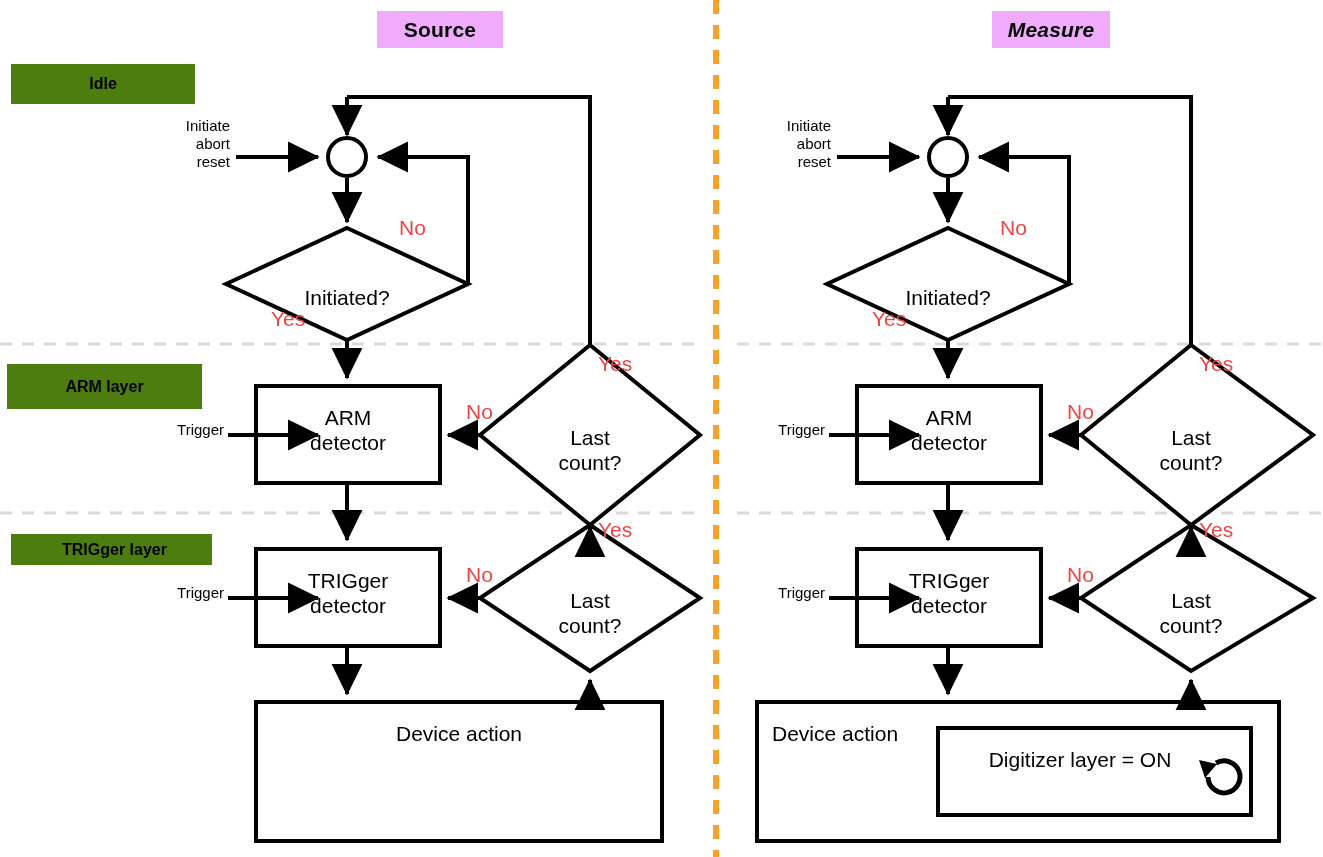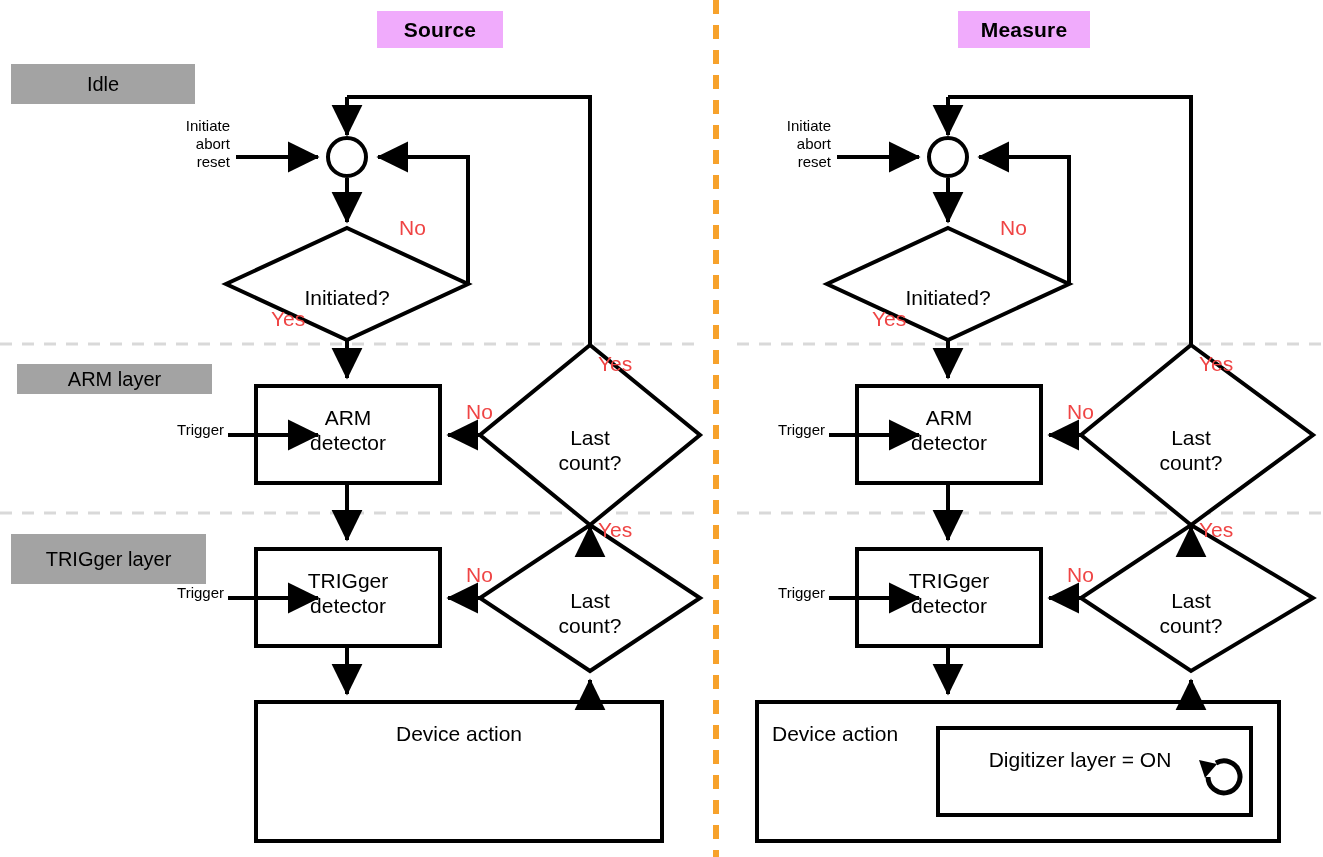--- a/index.html
+++ b/index.html
@@ -26,24 +26,24 @@
     color: #000;
     font-weight: bold;
     font-size: 21px;
     display: flex;
     align-items: center;
     justify-content: center;
     letter-spacing: 0.2px;
   }
   .layer-badge {
     position: absolute;
-    background: #a3a3a3;
+    background: #4d7c0f;
     color: #000;
-    font-weight: normal;
-    font-size: 20px;
+    font-weight: bold;
+    font-size: 16px;
     display: flex;
     align-items: center;
     justify-content: center;
   }
   .node-text {
     position: absolute;
     font-size: 21px;
     color: #000000;
     text-align: center;
     line-height: 1.18;
@@ -183,31 +183,31 @@
     <g>
       <path d="M1216,763 a16,16 0 1,1 -8,14" stroke="#000" stroke-width="5" fill="none" stroke-linecap="butt"></path>
       <polygon points="1199,760 1217,764 1205,778" fill="#000" stroke="none"></polygon>
     </g>
   </g>
 </svg>
 
 <div class="hdr-badge" style="left:377px; top:11px; width:126px; height:37px;">
   <span>Source</span>
 </div>
-<div class="hdr-badge" style="left:958px; top:11px; width:132px; height:37px;">
+<div class="hdr-badge" style="left:992px; top:11px; width:118px; height:37px;font-style:italic;">
   <span>Measure</span>
 </div>
 
 <div class="layer-badge" style="left:11px; top:64px; width:184px; height:40px;">
   <span>Idle</span>
 </div>
-<div class="layer-badge" style="left:17px; top:364px; width:195px; height:30px;">
+<div class="layer-badge" style="left:7px; top:364px; width:195px; height:45px;">
   <span>ARM layer</span>
 </div>
-<div class="layer-badge" style="left:11px; top:534px; width:195px; height:50px;">
+<div class="layer-badge" style="left:11px; top:534px; width:195px; height:31px;padding-left:6px;">
   <span>TRIGger layer</span>
 </div>
 
 <div class="plain-label" style="left:118px; top:117px; width:112px;">
   <div>Initiate</div>
   <div>abort</div>
   <div>reset</div>
 </div>
 
 <div class="node-text" style="left:267px; top:266px; width:160px; height:36px;">

